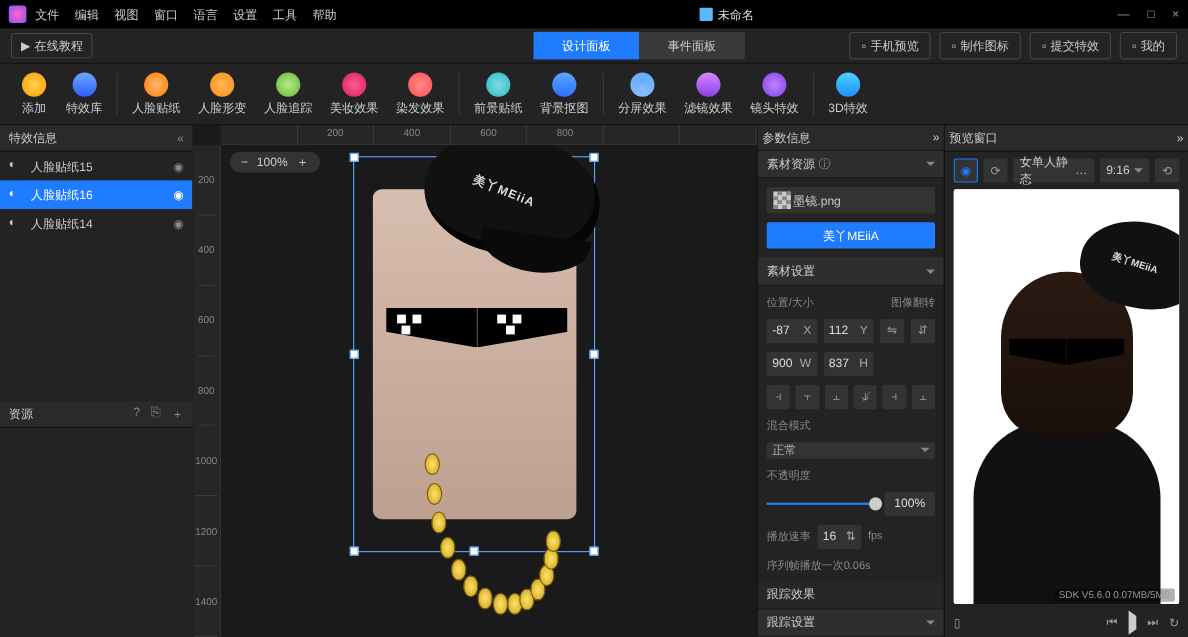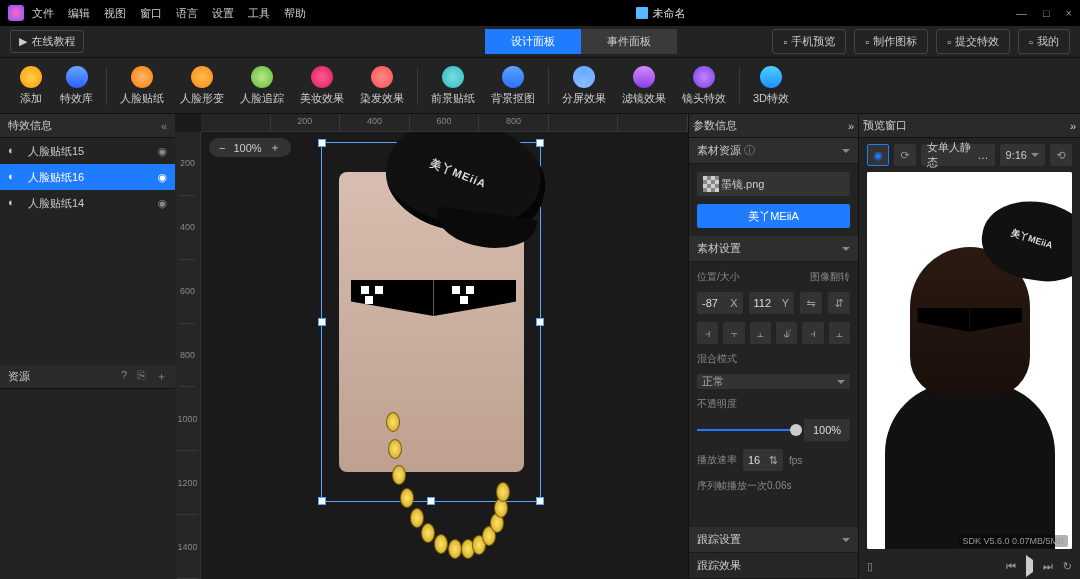--- a/index.html
+++ b/index.html
@@ -351,20 +351,31 @@
             <span class="v">-87</span>
             <span>X</span>
           </div>
         <div class="field">
             <span class="v">112</span>
             <span>Y</span>
           </div>
         <div class="ibtn">⇋</div>
         <div class="ibtn">⇵</div>
       </div>
+      <div class="row">
+        <div class="field">
+            <span class="v">900</span>
+            <span>W</span>
+          </div>
+        <div class="field">
+            <span class="v">837</span>
+            <span>H</span>
+          </div>
+        <div style="width:50px"></div>
+      </div>
       <div class="iconbtns">
         <div class="ibtn">⫞</div>
         <div class="ibtn">⫟</div>
         <div class="ibtn">⫠</div>
         <div class="ibtn">⫝̸</div>
         <div class="ibtn">⫞</div>
         <div class="ibtn">⫠</div>
       </div>
       <div class="sublabel">混合模式</div>
       <div class="field" style="justify-content:space-between">
@@ -386,26 +397,26 @@
         <span class="sublabel">播放速率</span>
         <div class="field" style="flex:0 0 40px">
             <span class="v">16</span>
             <span>⇅</span>
           </div>
         <span class="sublabel">fps</span>
       </div>
       <div class="sublabel">序列帧播放一次0.06s</div>
     </div>
     <div style="flex:1"></div>
+    <div class="section-hd" style="background:#262626">
+        <span>跟踪效果</span>
+      </div>
     <div class="section-hd">
         <span>跟踪设置</span>
         <span class="arrow down"></span>
-      </div>
-    <div class="section-hd" style="background:#262626">
-        <span>跟踪效果</span>
       </div>
   </div>
 
   <div class="previewcol">
     <div class="rhead">
         <span>预览窗口</span>
         <span>»</span>
       </div>
     <div class="prevtop">
       <div class="ibtn" style="border:1px solid #1f7bff;color:#1f7bff">◉</div>

